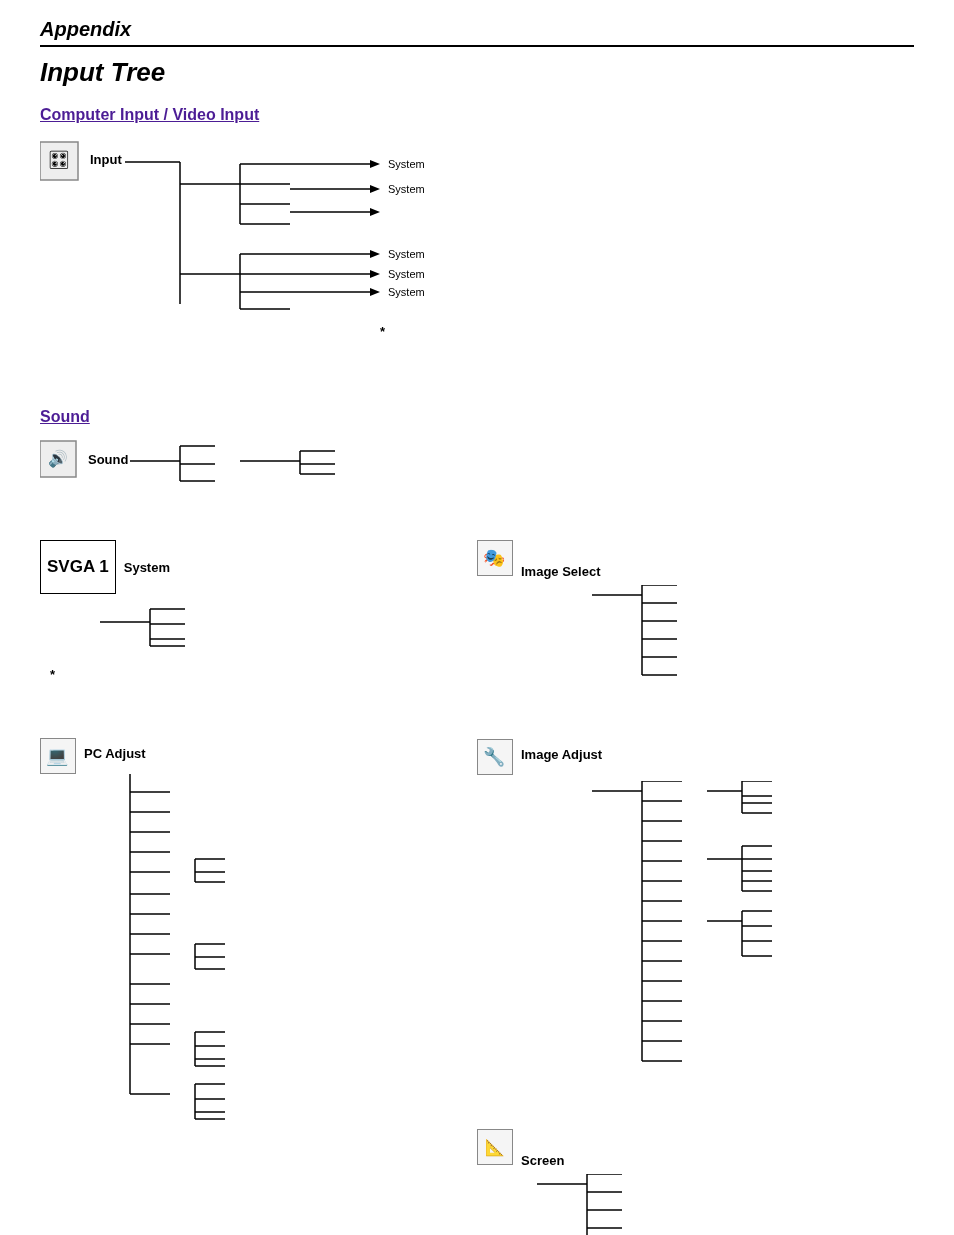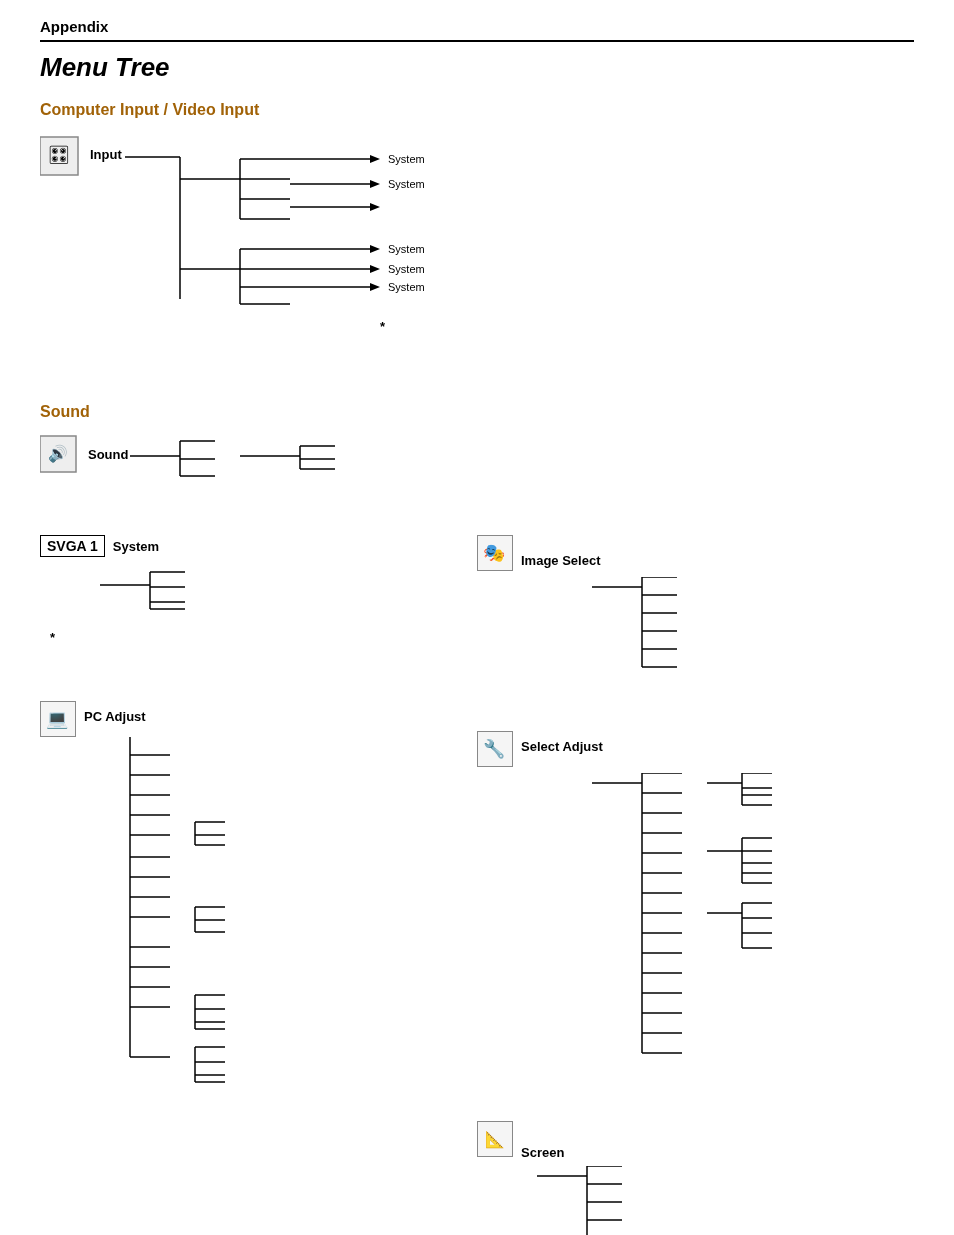--- a/index.html
+++ b/index.html
@@ -16,38 +16,40 @@
       padding: 18px 40px 40px 40px;
     }
 
     
     .header {
       border-bottom: 2px solid #000;
       padding-bottom: 4px;
       margin-bottom: 10px;
     }
     .header-title {
-      font-weight: bold;
-      font-size: 15px;
+      font-style: italic;
+      font-weight: bold;
+      font-size: 20px;
     }
 
     
     .page-title {
       font-style: italic;
       font-weight: bold;
       font-size: 26px;
       margin: 10px 0 18px 0;
     }
 
     
     .section-heading {
       font-weight: bold;
       font-size: 16px;
       margin-bottom: 10px;
-      color: #a16207;
+      color: #4c1d95;
+      text-decoration: underline;
     }
 
     
     .tree-section {
       margin-bottom: 30px;
       position: relative;
     }
 
     
     .icon-box {
@@ -57,23 +59,23 @@
       display: inline-flex;
       align-items: center;
       justify-content: center;
       font-size: 18px;
       background: #f5f5f5;
     }
 
     
     .svga-box {
       border: 1.5px solid #000;
-      font-size: 14px;
-      font-weight: bold;
-      padding: 2px 6px;
+      font-size: 17px;
+      font-weight: bold;
+      padding: 16px 6px;
       display: inline-block;
     }
 
     
     .node-label {
       font-size: 13px;
       font-weight: bold;
     }
 
     
@@ -91,21 +93,21 @@
   </style>
 </head>
 <body>
 
 <div class="page">
 
   <div class="header">
     <span class="header-title">Appendix</span>
   </div>
 
-  <div class="page-title">Menu Tree</div>
+  <div class="page-title">Input Tree</div>
 
   <div class="section-heading">Computer Input / Video Input</div>
 
   <div class="tree-section" style="margin-bottom:20px;">
     <svg width="870" height="250">
 
       <rect x="0" y="8" width="38" height="38" fill="#eee" stroke="#888" stroke-width="1.5"></rect>
       <text x="19" y="32" text-anchor="middle" font-size="18">🎛</text>
 
       <text x="50" y="30" font-size="13" font-weight="bold">Input</text>
@@ -266,41 +268,41 @@
         <line x1="155" y1="345" x2="185" y2="345" stroke="#000" stroke-width="1.5"></line>
       </svg>
     </div>
 
     <div class="col-right">
       
       <div style="display:flex; align-items:flex-start; gap:8px; margin-bottom:6px;">
         <div class="icon-box">
           <span style="font-size:18px;">🎭</span>
         </div>
-        <span class="node-label" style="margin-top:18px;">Image Select</span>
+        <span class="node-label" style="margin-top:24px;">Image Select</span>
       </div>
       <svg width="300" height="120">
 
         <line x1="115" y1="10" x2="165" y2="10" stroke="#000" stroke-width="1.5"></line>
 
         <line x1="165" y1="0" x2="165" y2="90" stroke="#000" stroke-width="1.5"></line>
         <line x1="165" y1="0" x2="200" y2="0" stroke="#000" stroke-width="1.5"></line>
         <line x1="165" y1="18" x2="200" y2="18" stroke="#000" stroke-width="1.5"></line>
         <line x1="165" y1="36" x2="200" y2="36" stroke="#000" stroke-width="1.5"></line>
         <line x1="165" y1="54" x2="200" y2="54" stroke="#000" stroke-width="1.5"></line>
         <line x1="165" y1="72" x2="200" y2="72" stroke="#000" stroke-width="1.5"></line>
         <line x1="165" y1="90" x2="200" y2="90" stroke="#000" stroke-width="1.5"></line>
       </svg>
 
       
       <div style="display:flex; align-items:flex-start; gap:8px; margin-top: 30px; margin-bottom:6px;">
         <div class="icon-box">
           <span style="font-size:18px;">🔧</span>
         </div>
-        <span class="node-label" style="margin-top:8px;">Select Adjust</span>
+        <span class="node-label" style="margin-top:8px;">Image Adjust</span>
       </div>
       <svg width="370" height="330">
 
         <line x1="115" y1="10" x2="165" y2="10" stroke="#000" stroke-width="1.5"></line>
 
         <line x1="165" y1="0" x2="165" y2="280" stroke="#000" stroke-width="1.5"></line>
 
         <line x1="165" y1="0" x2="205" y2="0" stroke="#000" stroke-width="1.5"></line>
         <line x1="165" y1="20" x2="205" y2="20" stroke="#000" stroke-width="1.5"></line>
         <line x1="165" y1="40" x2="205" y2="40" stroke="#000" stroke-width="1.5"></line>

